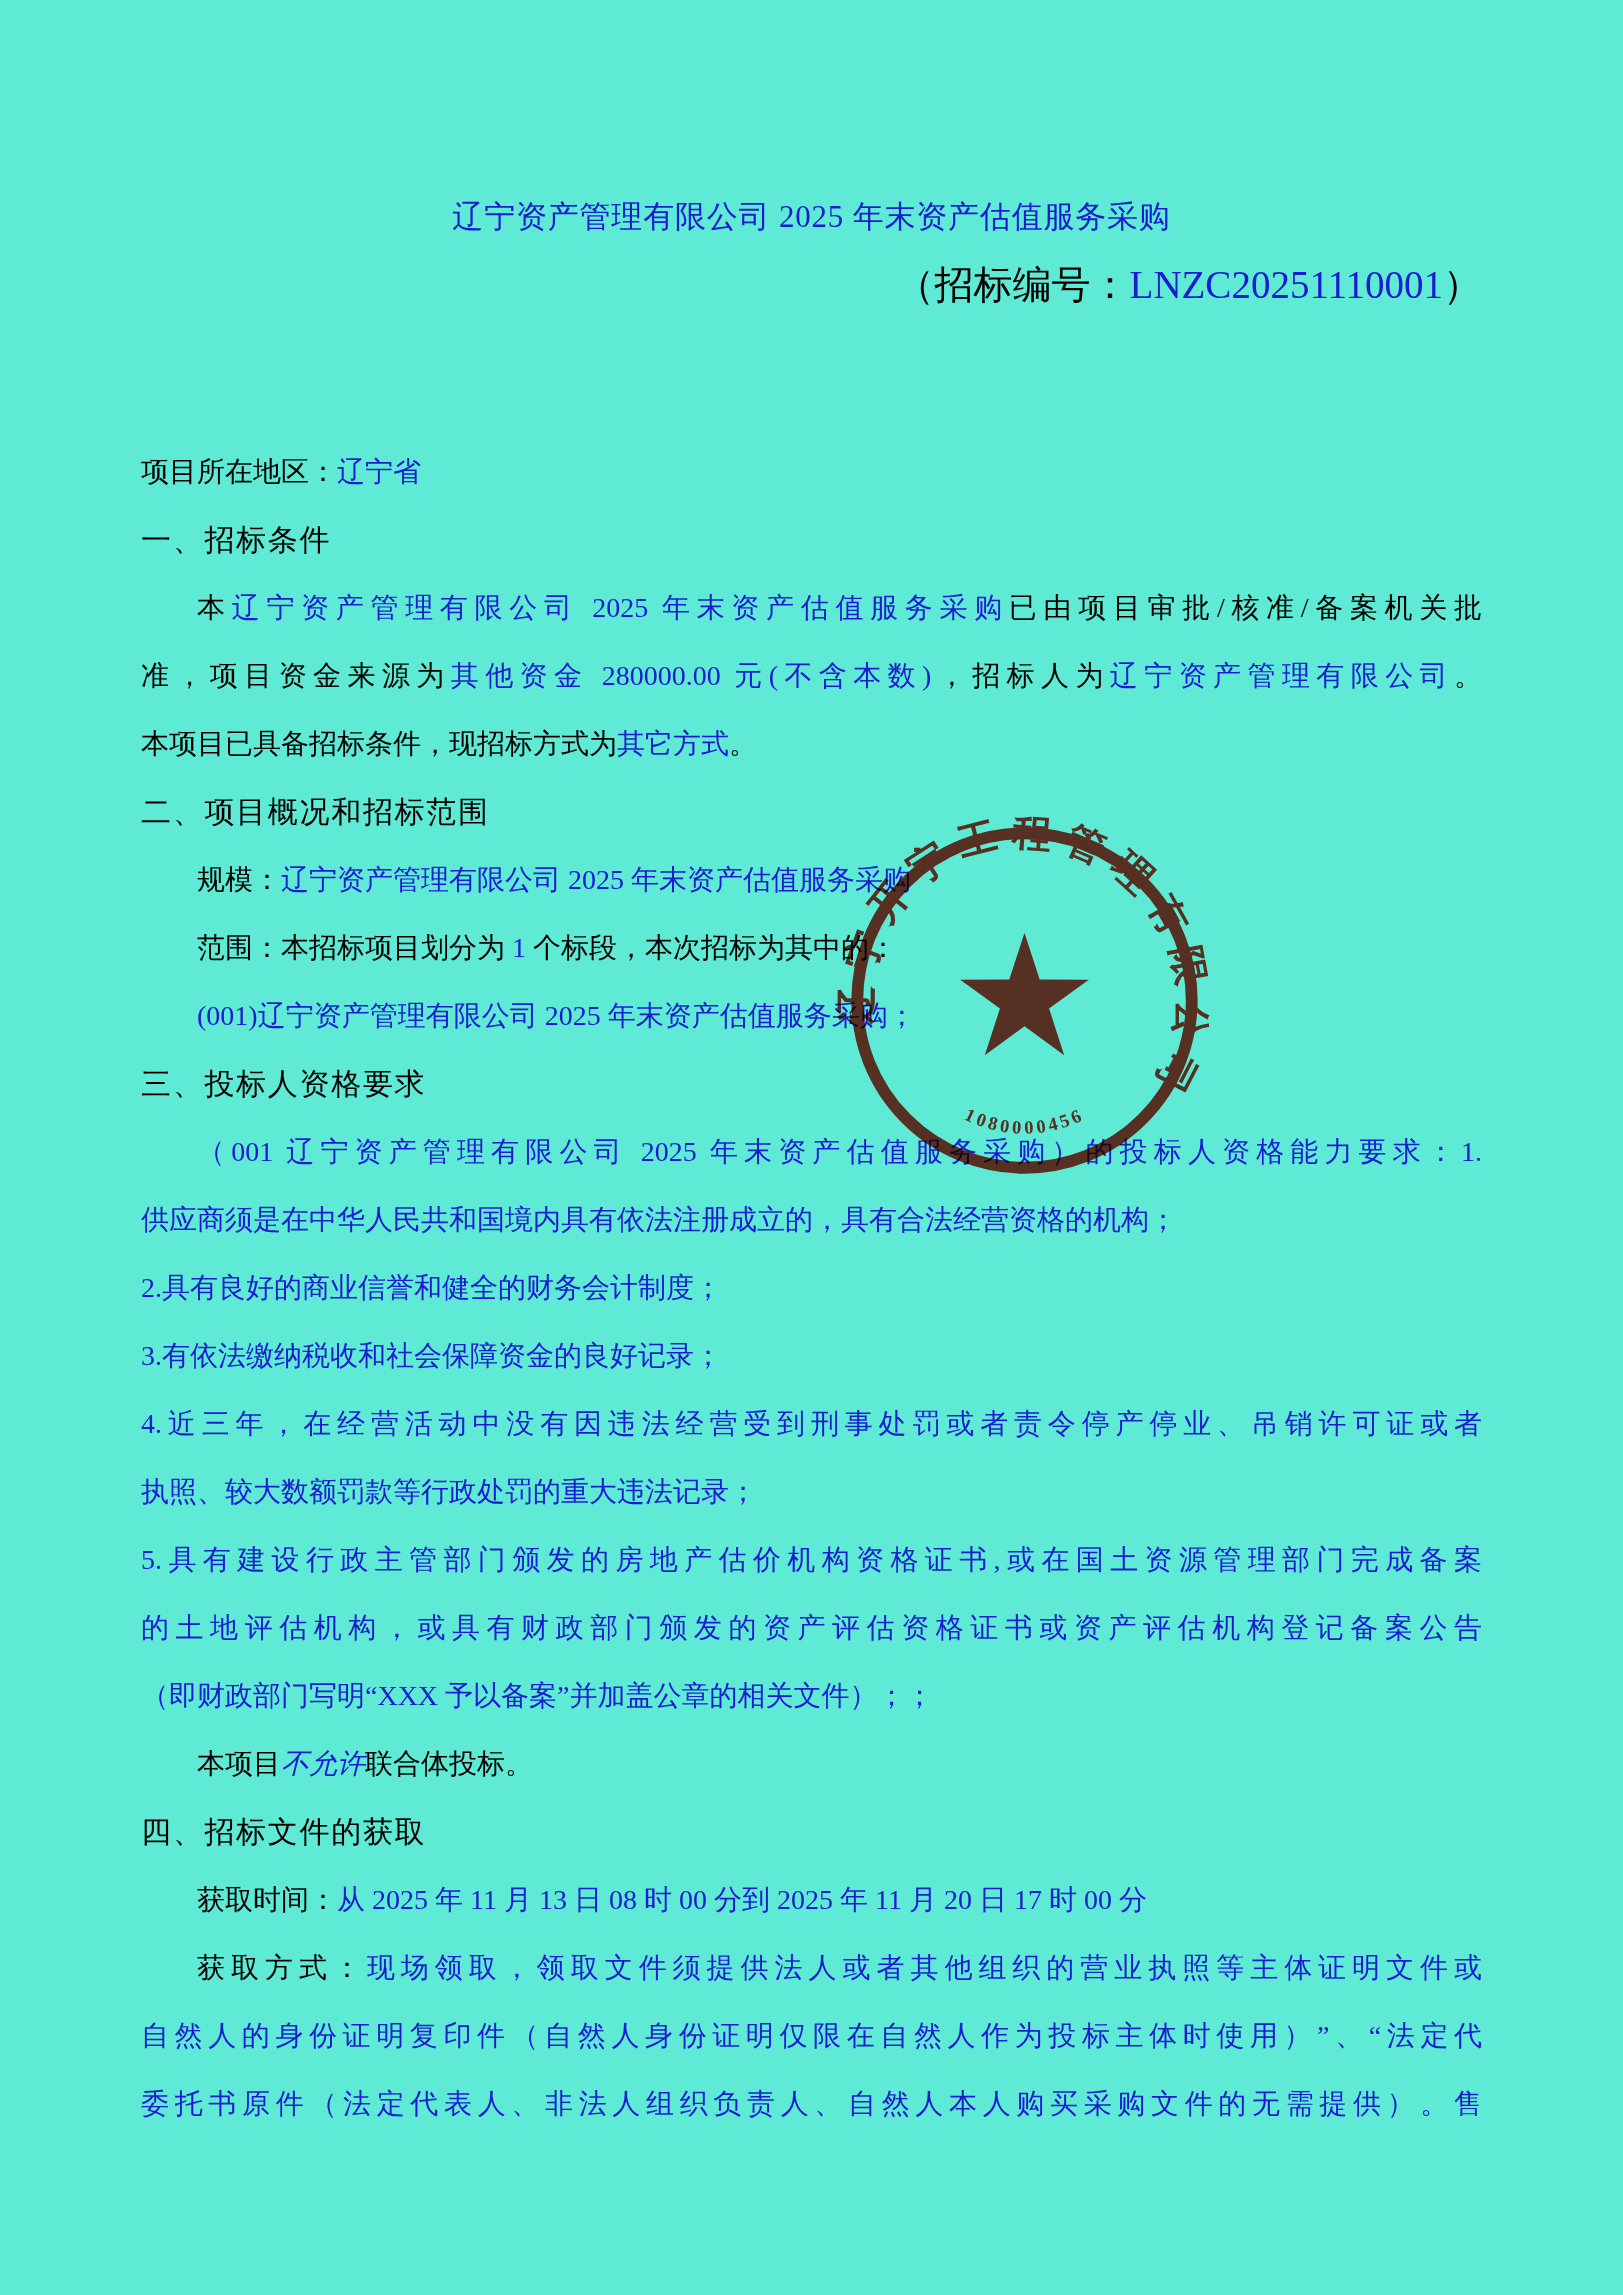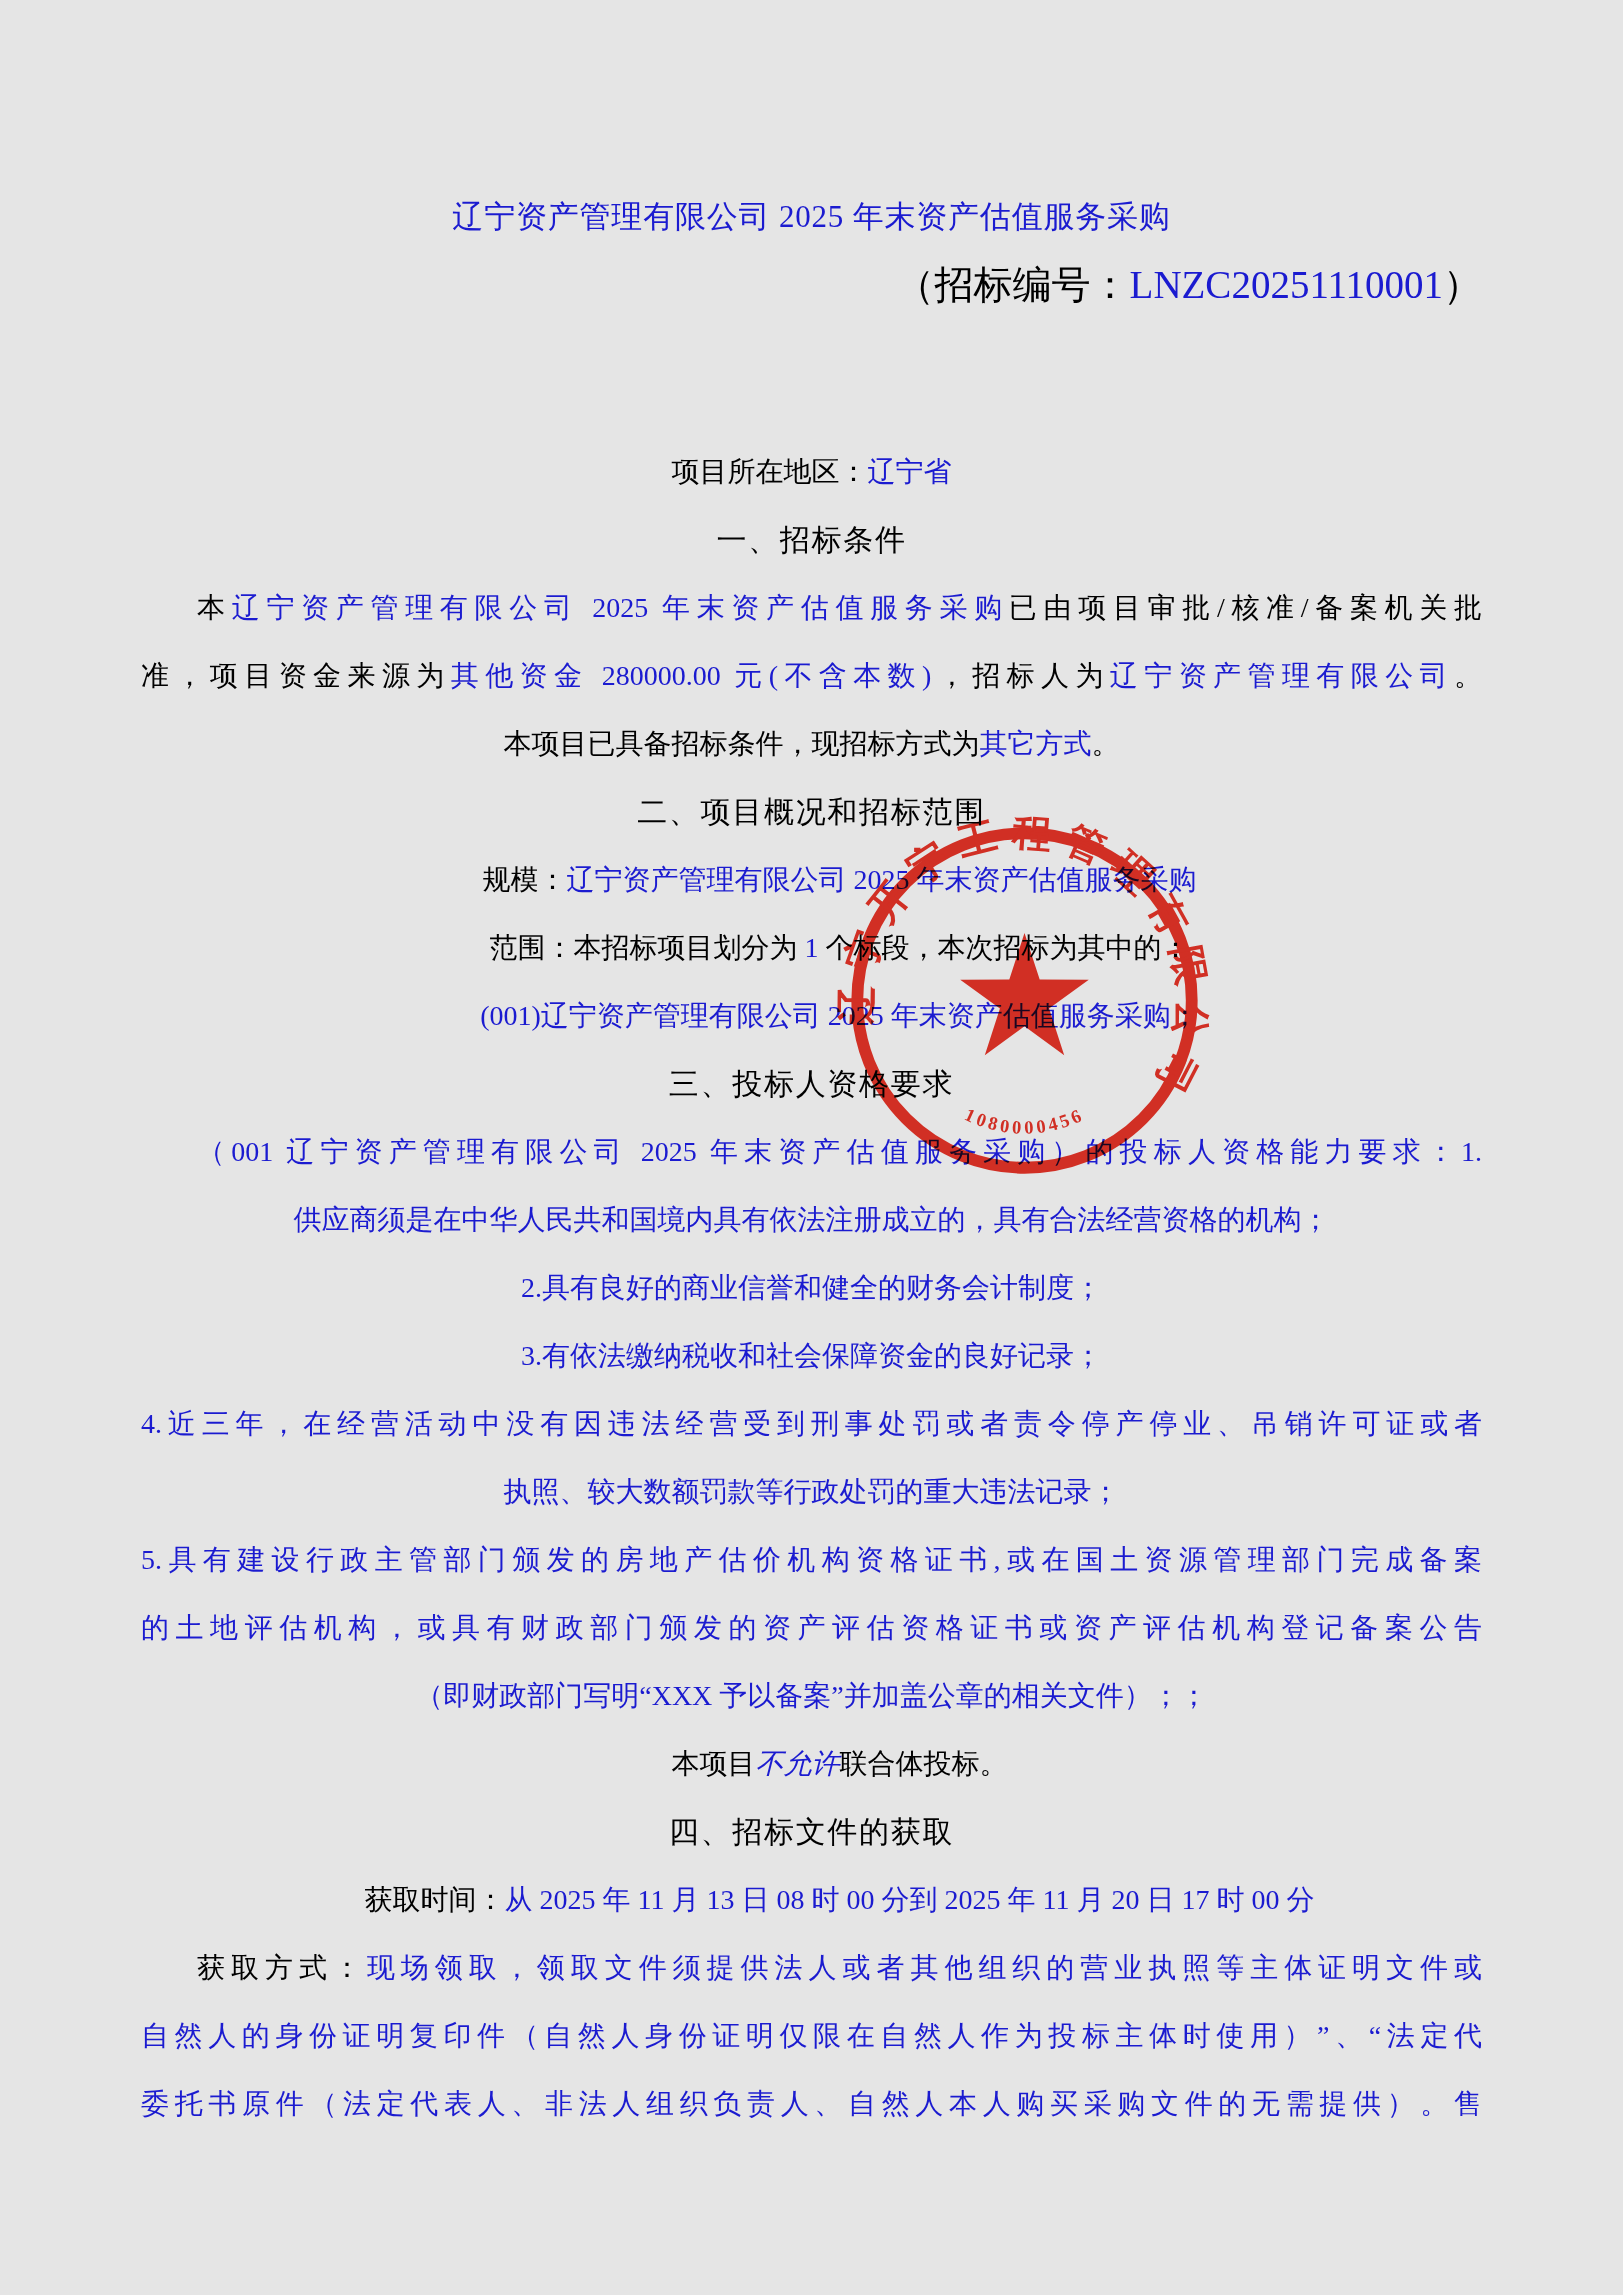--- a/index.html
+++ b/index.html
@@ -1,32 +1,32 @@
 <!DOCTYPE html>
 <html style="font-size:13.5px"><head>
 <meta charset="utf-8">
 <style>
   html,body{margin:0;padding:0;background:#ffffff;}
   .page{
     position:relative;
     width:1623px;height:2295px;
-    background:#e5e5e5;
+    background:#5eead4;
     font-family:"Liberation Serif","DejaVu Serif",serif;
     color:#000;
     overflow:hidden;
   }
   .doc{position:absolute;left:141px;top:182px;width:1341px;}
   .title{
     height:69px;line-height:69px;text-align:center;
     font-size:31px;color:#1b1bd0;letter-spacing:0.8px;
   }
   .subtitle{height:68px;line-height:68px;text-align:right;font-size:39px;}
   .subtitle .code{color:#1b1bd0;}
   .spacer{height:119px;}
-  .line{height:68px;line-height:68px;font-size:28px;white-space:nowrap;text-align:center;}
+  .line{height:68px;line-height:68px;font-size:28px;white-space:nowrap;}
   .line.justify{white-space:normal;text-align:justify;text-align-last:justify;}
   .line.indent{text-indent:56px;}
   .line.heading{
     font-size:30px;font-weight:normal;
     font-family:"Liberation Sans","DejaVu Sans",sans-serif;
     letter-spacing:1.7px;
   }
   .run-k{color:#000000;}
   .run-b{color:#1b1bd0;}
   .run-bi{color:#1b1bd0;font-style:italic;}

